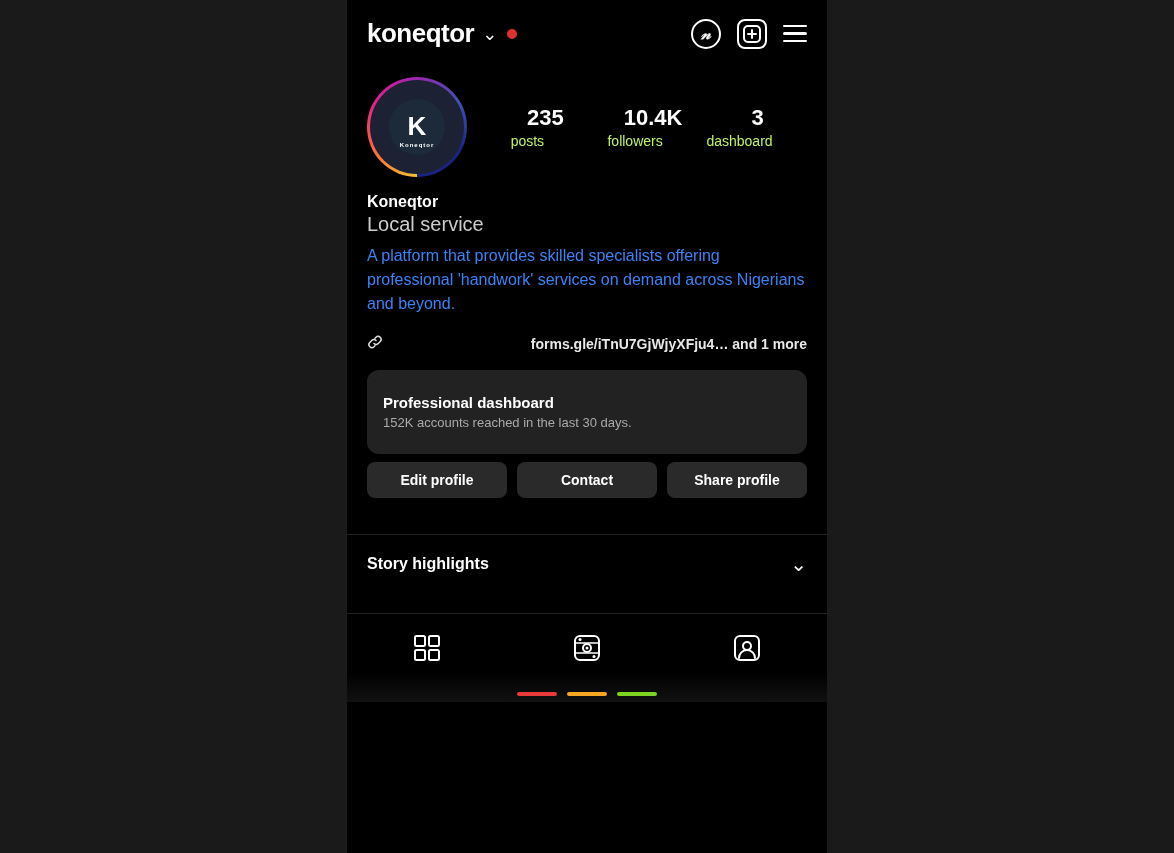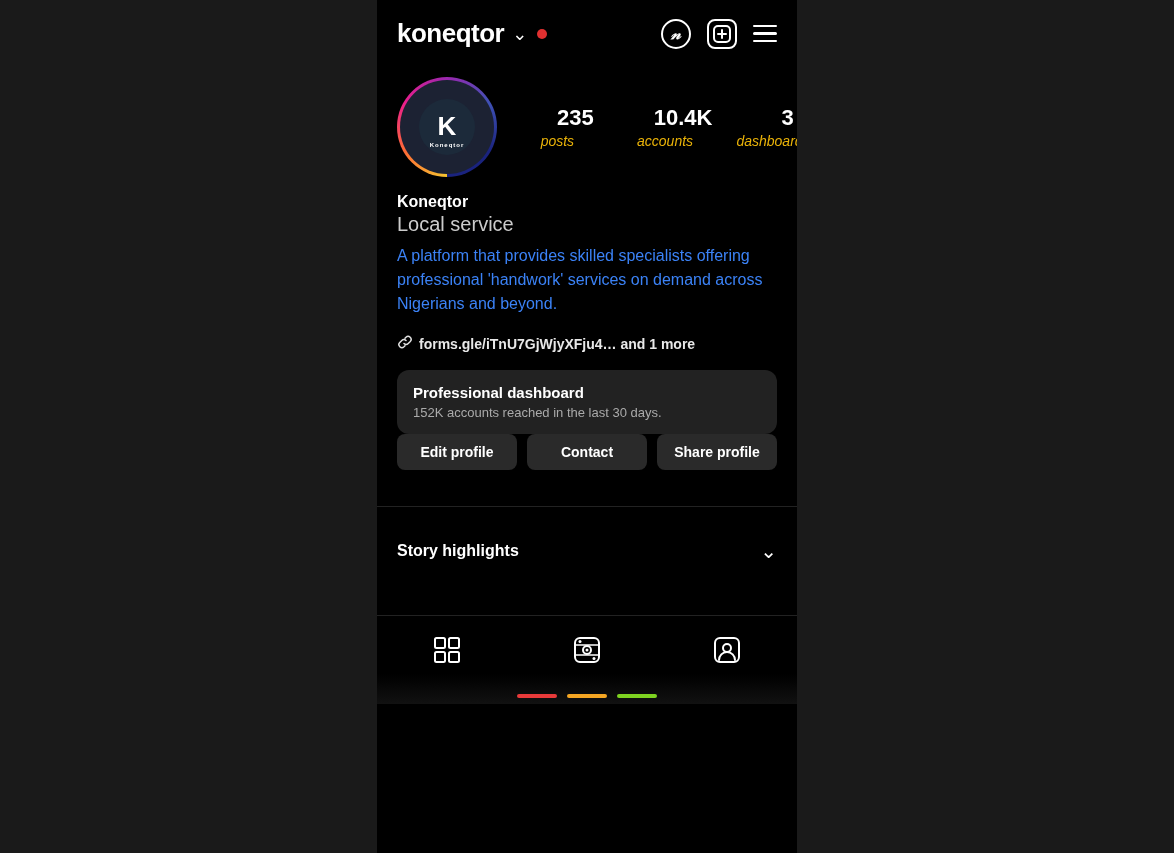--- a/index.html
+++ b/index.html
@@ -7,21 +7,21 @@
     body {
       background: #1a1a1a;
       display: flex;
       justify-content: center;
       align-items: center;
       min-height: 100vh;
       font-family: -apple-system, BlinkMacSystemFont, 'Segoe UI', sans-serif;
     }
 
     .phone-frame {
-      width: 420px;
+      width: 480px;
       background: #000;
       min-height: 853px;
       position: relative;
       overflow: hidden;
     }
 
     
     .header {
       display: flex;
       align-items: center;
@@ -166,24 +166,23 @@
     }
 
     .stat-number {
       color: #fff;
       font-size: 22px;
       font-weight: 700;
       margin-left: 36px;
     }
 
     .stat-label {
-      color: #eab308;
+      color: #bef264;
       font-size: 14px;
       font-weight: 400;
-      font-style: italic;
     }
 
     
     .profile-name {
       color: #fff;
       font-size: 16px;
       font-weight: 700;
       margin-bottom: 2px;
     }
 
@@ -201,32 +200,33 @@
     }
 
     .profile-link {
       display: flex;
       align-items: center;
       gap: 6px;
       color: #e8e8e8;
       font-size: 14px;
       font-weight: 600;
       margin-bottom: 16px;
+      justify-content: space-between;
     }
 
     .link-icon {
       font-size: 16px;
     }
 
     
     .pro-dashboard {
       background: #222;
       border-radius: 12px;
-      padding: 14px 16px;
-      margin-bottom: 0;
+      padding: 24px 16px;
+      margin-bottom: 8px;
     }
 
     .pro-dashboard-title {
       color: #fff;
       font-size: 15px;
       font-weight: 700;
       margin-bottom: 4px;
     }
 
     .pro-dashboard-subtitle {
@@ -252,21 +252,21 @@
       padding: 10px 10px;
       cursor: pointer;
       text-align: center;
     }
 
     
     .story-highlights {
       display: flex;
       align-items: center;
       justify-content: space-between;
-      padding: 32px 20px;
+      padding: 17px 20px;
       border-top: 1px solid #222;
     }
 
     .story-highlights-label {
       color: #fff;
       font-size: 16px;
       font-weight: 700;
     }
 
     .chevron-down {
@@ -363,21 +363,21 @@
         </div>
       </div>
 
       <div class="stats-container">
         <div class="stat-item">
           <span class="stat-number">235</span>
           <span class="stat-label">posts</span>
         </div>
         <div class="stat-item">
           <span class="stat-number">10.4K</span>
-          <span class="stat-label">accounts</span>
+          <span class="stat-label">followers</span>
         </div>
         <div class="stat-item">
           <span class="stat-number">3</span>
           <span class="stat-label">dashboard</span>
         </div>
       </div>
     </div>
 
     <div class="profile-name">Koneqtor</div>
     <div class="profile-category">Local service</div>

